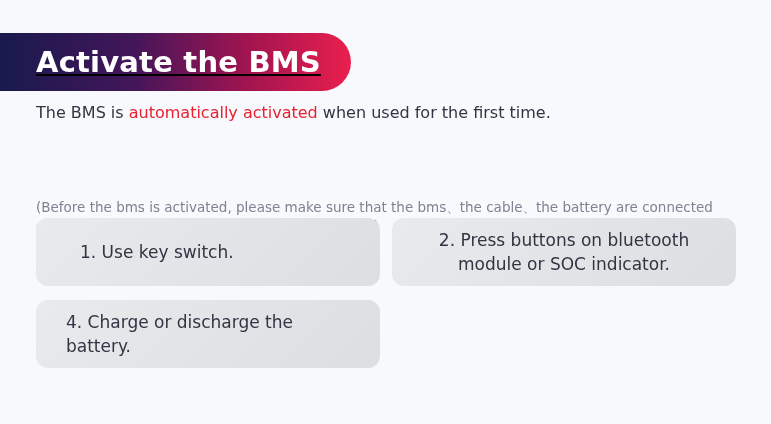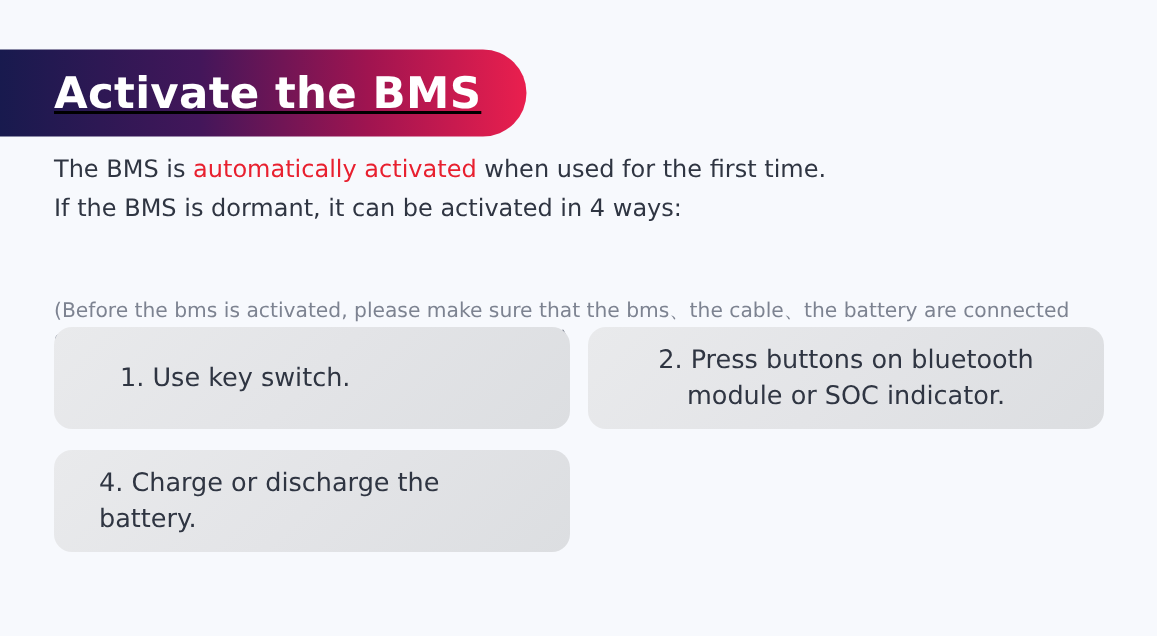--- a/index.html
+++ b/index.html
@@ -108,21 +108,20 @@
 <div class="slide">
 
   <div class="title-banner">
     <div class="title-text">Activate the BMS</div>
   </div>
 
   <div class="intro">
     <div class="intro-line">
       <span>The BMS is </span><span class="highlight">automatically activated</span><span> when used for the first time.</span>
     </div>
-    <div class="intro-line">If the BMS is dormant, it can be activated in 4 ways:</div>
   </div>
 
   <div class="note">(Before the bms is activated, please make sure that the bms、the cable、the battery are connected correctly, and the NTC is connected with the bms.)</div>
 
   <div class="cards">
 
     <div class="card card-1">
       <div class="card-text">
         <div>1. Use key switch.</div>
       </div>

